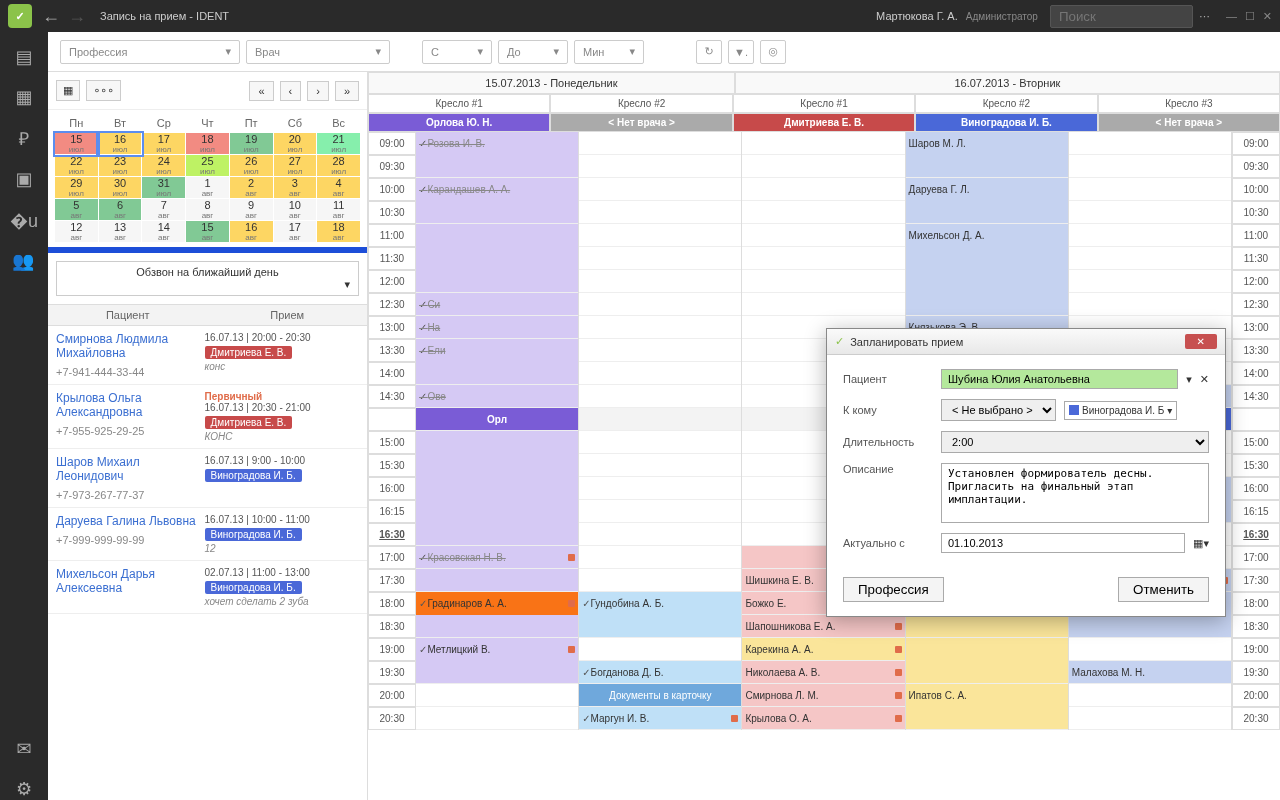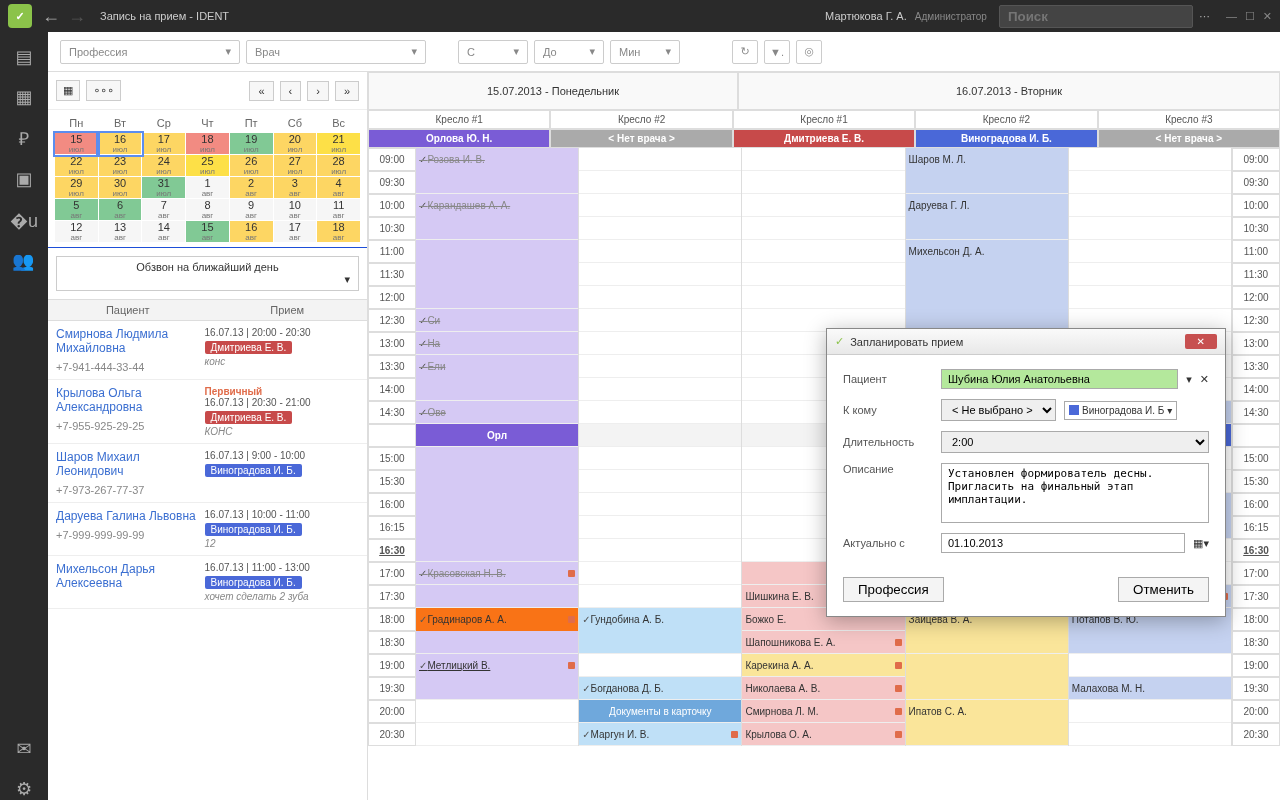--- a/index.html
+++ b/index.html
@@ -5,37 +5,37 @@
 * { box-sizing: border-box; margin: 0; padding: 0; }
 body { font-family: Arial, sans-serif; font-size: 11px; background: #3a3a3a; color: #333; width: 1280px; height: 800px; overflow: hidden; }
 .titlebar { background: #2a2a2a; height: 32px; display: flex; align-items: center; color: #ccc; padding: 0 8px; }
 .titlebar .logo { width: 24px; height: 24px; background: #8bc34a; border-radius: 4px; display: flex; align-items: center; justify-content: center; color: #fff; font-weight: bold; margin-right: 10px; }
 .titlebar .nav-arrows { display: flex; gap: 8px; margin-right: 14px; }
 .titlebar .nav-arrow { font-size: 18px; color: #aaa; cursor: pointer; }
 .titlebar .title { flex: 0 0 auto; color: #ccc; }
 .titlebar .spacer { flex: 1; }
 .titlebar .user { margin-right: 8px; }
 .titlebar .role { color: #888; font-size: 10px; margin-right: 12px; }
-.titlebar .search { background: #444; border: 1px solid #555; padding: 3px 8px; width: 194px; color: #eab308; border-radius: 2px; font-weight: bold; }
+.titlebar .search { background: #444; border: 1px solid #555; padding: 3px 8px; width: 143px; color: #eab308; border-radius: 2px; }
 .titlebar .search-opts { margin: 0 6px; color: #aaa; }
 .titlebar .winctl { display: flex; gap: 8px; color: #888; margin-left: 10px; }
 .shell { display: flex; height: 768px; }
 .sidenav { width: 48px; background: #2a2a2a; display: flex; flex-direction: column; align-items: center; gap: 18px; padding-top: 14px; }
 .sidenav .icon { color: #aaa; font-size: 18px; cursor: pointer; }
 .workspace { flex: 1; background: #fff; display: flex; flex-direction: column; }
 .filterbar { height: 40px; border-bottom: 1px solid #ddd; display: flex; align-items: center; gap: 6px; padding: 0 12px; }
 .filterbar .dd { border: 1px solid #ccc; height: 24px; display: flex; align-items: center; padding: 0 8px; color: #888; background: #fff; border-radius: 2px; }
 .filterbar .dd .caret { margin-left: auto; color: #888; }
 .filterbar .btn-icon { width: 26px; height: 24px; border: 1px solid #ccc; display: flex; align-items: center; justify-content: center; color: #888; border-radius: 2px; }
 .content { display: flex; flex: 1; overflow: hidden; }
 .leftcol { width: 320px; border-right: 1px solid #ddd; display: flex; flex-direction: column; }
 .calhdr { display: flex; align-items: center; gap: 6px; padding: 8px; border-bottom: 1px solid #eee; }
 .calhdr .modebtn { border: 1px solid #ccc; padding: 3px 6px; background: #f7f7f7; }
 .calhdr .navbtn { border: 1px solid #ccc; padding: 3px 8px; background: #f7f7f7; }
-.minical { padding: 4px 6px; border-bottom: 1px solid #1d4ed8; }
+.minical { padding: 4px 6px; border-bottom: 6px solid #1d4ed8; }
 .minical table { width: 100%; border-collapse: collapse; }
 .minical th { font-weight: normal; color: #666; padding: 3px 0; }
 .minical td { text-align: center; padding: 0; border: 1px solid #fff; width: 14.2%; }
 .minical td .day { font-size: 11px; }
 .minical td .mon { font-size: 8px; color: #777; }
 .minical td.sel { outline: 2px solid #5b8def; }
 .obzvon-dd { margin: 8px; border: 1px solid #ccc; display: flex; align-items: center; padding: 4px 8px; flex-direction: column; }
 .obzvon-dd .caret { margin-left: auto; }
 .plist-hdr { display: flex; background: #f3f3f3; border-top: 1px solid #ddd; border-bottom: 1px solid #ddd; }
 .plist-hdr div { flex: 1; text-align: center; padding: 4px; color: #666; }
@@ -43,21 +43,21 @@
 .pitem { display: flex; border-bottom: 1px solid #eee; padding: 6px 8px; gap: 6px; }
 .pitem .pcol1 { width: 48%; }
 .pitem .pcol2 { width: 52%; font-size: 10px; color: #555; }
 .pitem .pname { color: #3b6fd1; font-size: 12px; }
 .pitem .pphone { color: #888; margin-top: 6px; }
 .pitem .badge { display: inline-block; padding: 1px 6px; color: #fff; font-size: 10px; border-radius: 2px; margin-top: 3px; }
 .pitem .meta { color: #888; font-style: italic; margin-top: 2px; }
 .pitem .primary { color: #e06c4a; font-weight: bold; }
 .schedule { flex: 1; overflow: auto; position: relative; }
 .daterow { display: flex; }
-.daterow .dcell { flex: 1; text-align: center; padding: 12px; border: 1px solid #ddd; background: #f9f9f9; font-size: 11px; }
+.daterow .dcell { flex: 1; text-align: center; padding: 4px; border: 1px solid #ddd; background: #f9f9f9; font-size: 11px; }
 .chairrow { display: flex; }
 .chairrow .ccell { flex: 1; text-align: center; padding: 3px; border: 1px solid #ddd; font-size: 10px; color: #555; background: #fff; }
 .docrow { display: flex; }
 .docrow .dcell2 { flex: 1; text-align: center; padding: 3px; border: 1px solid #ddd; font-size: 10px; color: #fff; font-weight: bold; }
 .grid { display: flex; }
 .timecol { width: 48px; }
 .timecol .tcell { height: 23px; border: 1px solid #ddd; display: flex; align-items: center; justify-content: center; font-size: 10px; color: #555; }
 .timecol .tcell.bold { font-weight: bold; text-decoration: underline; }
 .slots { flex: 1; display: flex; }
 .slotcol { flex: 1; border-right: 1px solid #ddd; }
@@ -115,21 +115,21 @@
     <span class="icon">✉</span>
     <span class="icon">⚙</span>
   </div>
 
   <div class="workspace">
     <div class="filterbar">
       <div class="dd" style="width:180px">
           <span>Профессия</span>
           <span class="caret">▾</span>
         </div>
-      <div class="dd" style="width:180px">
+      <div class="dd" style="width:144px">
           <span>Врач</span>
           <span class="caret">▾</span>
         </div>
       <div style="width:20px"></div>
       <div class="dd" style="width:70px">
           <span>С</span>
           <span class="caret">▾</span>
         </div>
       <div class="dd" style="width:70px">
           <span>До</span>
@@ -188,39 +188,39 @@
                     <div class="mon">июл</div>
                   </td>
                   <td style="background: rgb(129, 201, 149);">
                     <div class="day">19</div>
                     <div class="mon">июл</div>
                   </td>
                   <td style="background: rgb(253, 214, 99);">
                     <div class="day">20</div>
                     <div class="mon">июл</div>
                   </td>
-                  <td style="background: #fde047; text-align: center;">
+                  <td style="background: #86efac; text-align: center;">
                     <div class="day">21</div>
                     <div class="mon">июл</div>
                   </td>
                 </tr>
                 <tr>
                   <td style="background: rgb(253, 214, 99);">
                     <div class="day">22</div>
                     <div class="mon">июл</div>
                   </td>
                   <td style="background: rgb(253, 214, 99);">
                     <div class="day">23</div>
                     <div class="mon">июл</div>
                   </td>
                   <td style="background: rgb(253, 214, 99);">
                     <div class="day">24</div>
                     <div class="mon">июл</div>
                   </td>
-                  <td style="background: #fde047;">
+                  <td style="background: #bef264;">
                     <div class="day">25</div>
                     <div class="mon">июл</div>
                   </td>
                   <td style="background: rgb(253, 214, 99);">
                     <div class="day">26</div>
                     <div class="mon">июл</div>
                   </td>
                   <td style="background: rgb(253, 214, 99);">
                     <div class="day">27</div>
                     <div class="mon">июл</div>
@@ -358,21 +358,21 @@
                 <div class="pname">Даруева Галина Львовна</div>
                 <div class="pphone">+7-999-999-99-99</div>
               </div>
               <div class="pcol2"><div>16.07.13 | 10:00 - 11:00</div><span class="badge" style="background:#4a68d8">Виноградова И. Б.</span><div class="meta">12</div></div>
             </div>
             <div class="pitem">
               <div class="pcol1">
                 <div class="pname">Михельсон Дарья Алексеевна</div>
                 <div class="pphone"></div>
               </div>
-              <div class="pcol2"><div>16.07.13 | 11:00 - 13:00</div><span class="badge" style="background:#4a68d8">Виноградова И. Б.</span><div class="meta">хочет сделать 2 зуба</div></div>
+              <div class="pcol2"><div>02.07.13 | 11:00 - 13:00</div><span class="badge" style="background:#4a68d8">Виноградова И. Б.</span><div class="meta">хочет сделать 2 зуба</div></div>
             </div>
           </div>
       </div>
 
       <div class="schedule">
         <div class="daterow" id="daterow">
             <div class="dcell" style="flex: 2 1 0%;">15.07.2013 - Понедельник</div>
             <div class="dcell" style="flex: 3 1 0%;">16.07.2013 - Вторник</div>
           </div>
         <div class="chairrow" id="chairrow">
@@ -435,21 +435,21 @@
                 <div class="slot" style="background: rgb(122, 92, 214); color: rgb(255, 255, 255); font-weight: bold; justify-content: center;">Орл</div>
                 <div class="slot" style="background: rgb(213, 201, 244); justify-content: flex-start; border-bottom: none;"></div>
                 <div class="slot" style="background: rgb(213, 201, 244); border-bottom: none;"></div>
                 <div class="slot" style="background: rgb(213, 201, 244); border-bottom: none;"></div>
                 <div class="slot" style="background: rgb(213, 201, 244); border-bottom: none;"></div>
                 <div class="slot" style="background: rgb(213, 201, 244);"></div>
                 <div class="slot check strike" style="background: rgb(213, 201, 244); justify-content: flex-start;">Красовская Н. В.<span class="dot"></span></div>
                 <div class="slot" style="background: rgb(213, 201, 244); justify-content: flex-start;"></div>
                 <div class="slot check" style="background: #f97316; justify-content: flex-start; border-bottom: none;">Градинаров А. А.<span class="dot"></span></div>
                 <div class="slot" style="background: rgb(213, 201, 244);"></div>
-                <div class="slot check" style="background: rgb(213, 201, 244); justify-content: flex-start; border-bottom: none; text-decoration: underline;">Метлицкий В.<span class="dot"></span></div>
+                <div class="slot check" style="background: rgb(213, 201, 244); justify-content: flex-start; border-bottom: none;">Метлицкий В.<span class="dot"></span></div>
                 <div class="slot" style="background: rgb(213, 201, 244);"></div>
                 <div class="slot"></div>
                 <div class="slot"></div>
               </div>
               <div class="slotcol">
                 <div class="slot"></div>
                 <div class="slot"></div>
                 <div class="slot"></div>
                 <div class="slot"></div>
                 <div class="slot"></div>

